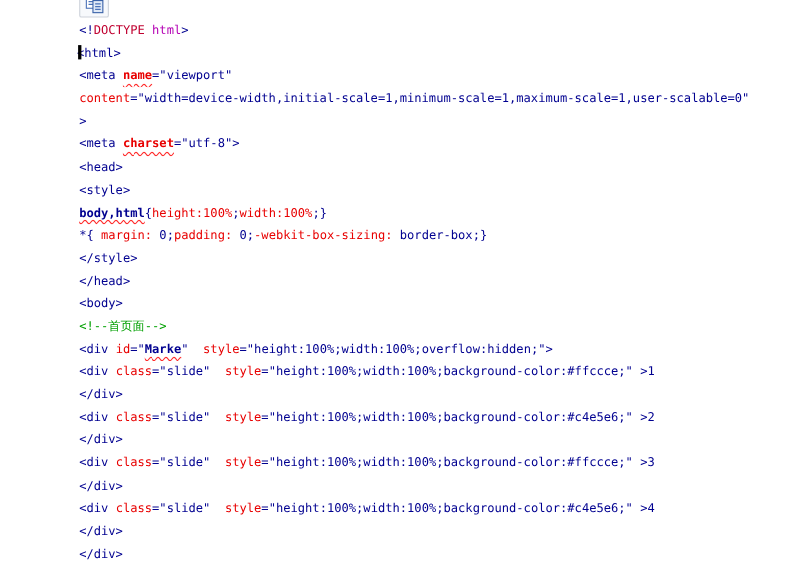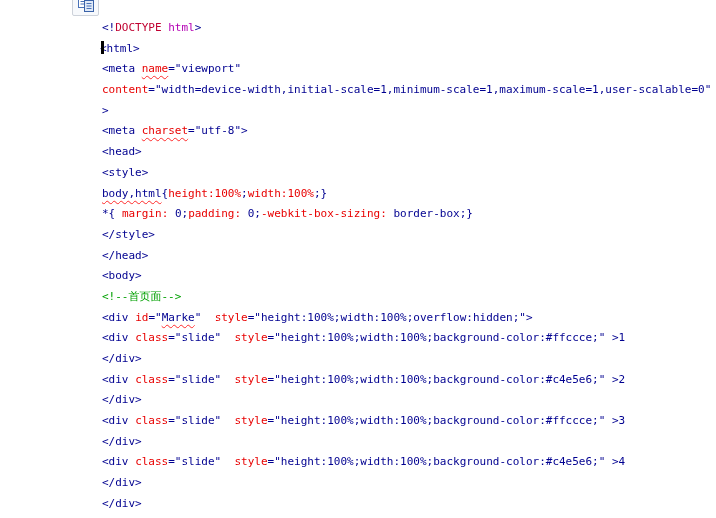--- a/index.html
+++ b/index.html
@@ -19,27 +19,28 @@
     display:flex; align-items:flex-end; justify-content:center;
     box-sizing:border-box;
     padding-bottom:2px;
   }
   .code {
     position:absolute; left:72px; top:18px;
     font-size:11px; line-height:20.7px;
     white-space:pre;
     color:#000;
   }
-  .code-line { height:20.7px;margin-left:30px; }
+  .code-line { height:20.7px; }
   .sq {
     text-decoration-line:underline;
     text-decoration-style:wavy;
     text-decoration-color:#ff2a2a;
     text-decoration-thickness:1px;
     text-underline-offset:3px;
+    font-weight:bold;
   }
   .caret {
     display:inline-block;
     width:3px; height:13px;
     background:#000;
     margin-right:-5px;
     position:relative; left:-1px; top:2px;
     z-index:2;
   }
 </style>

